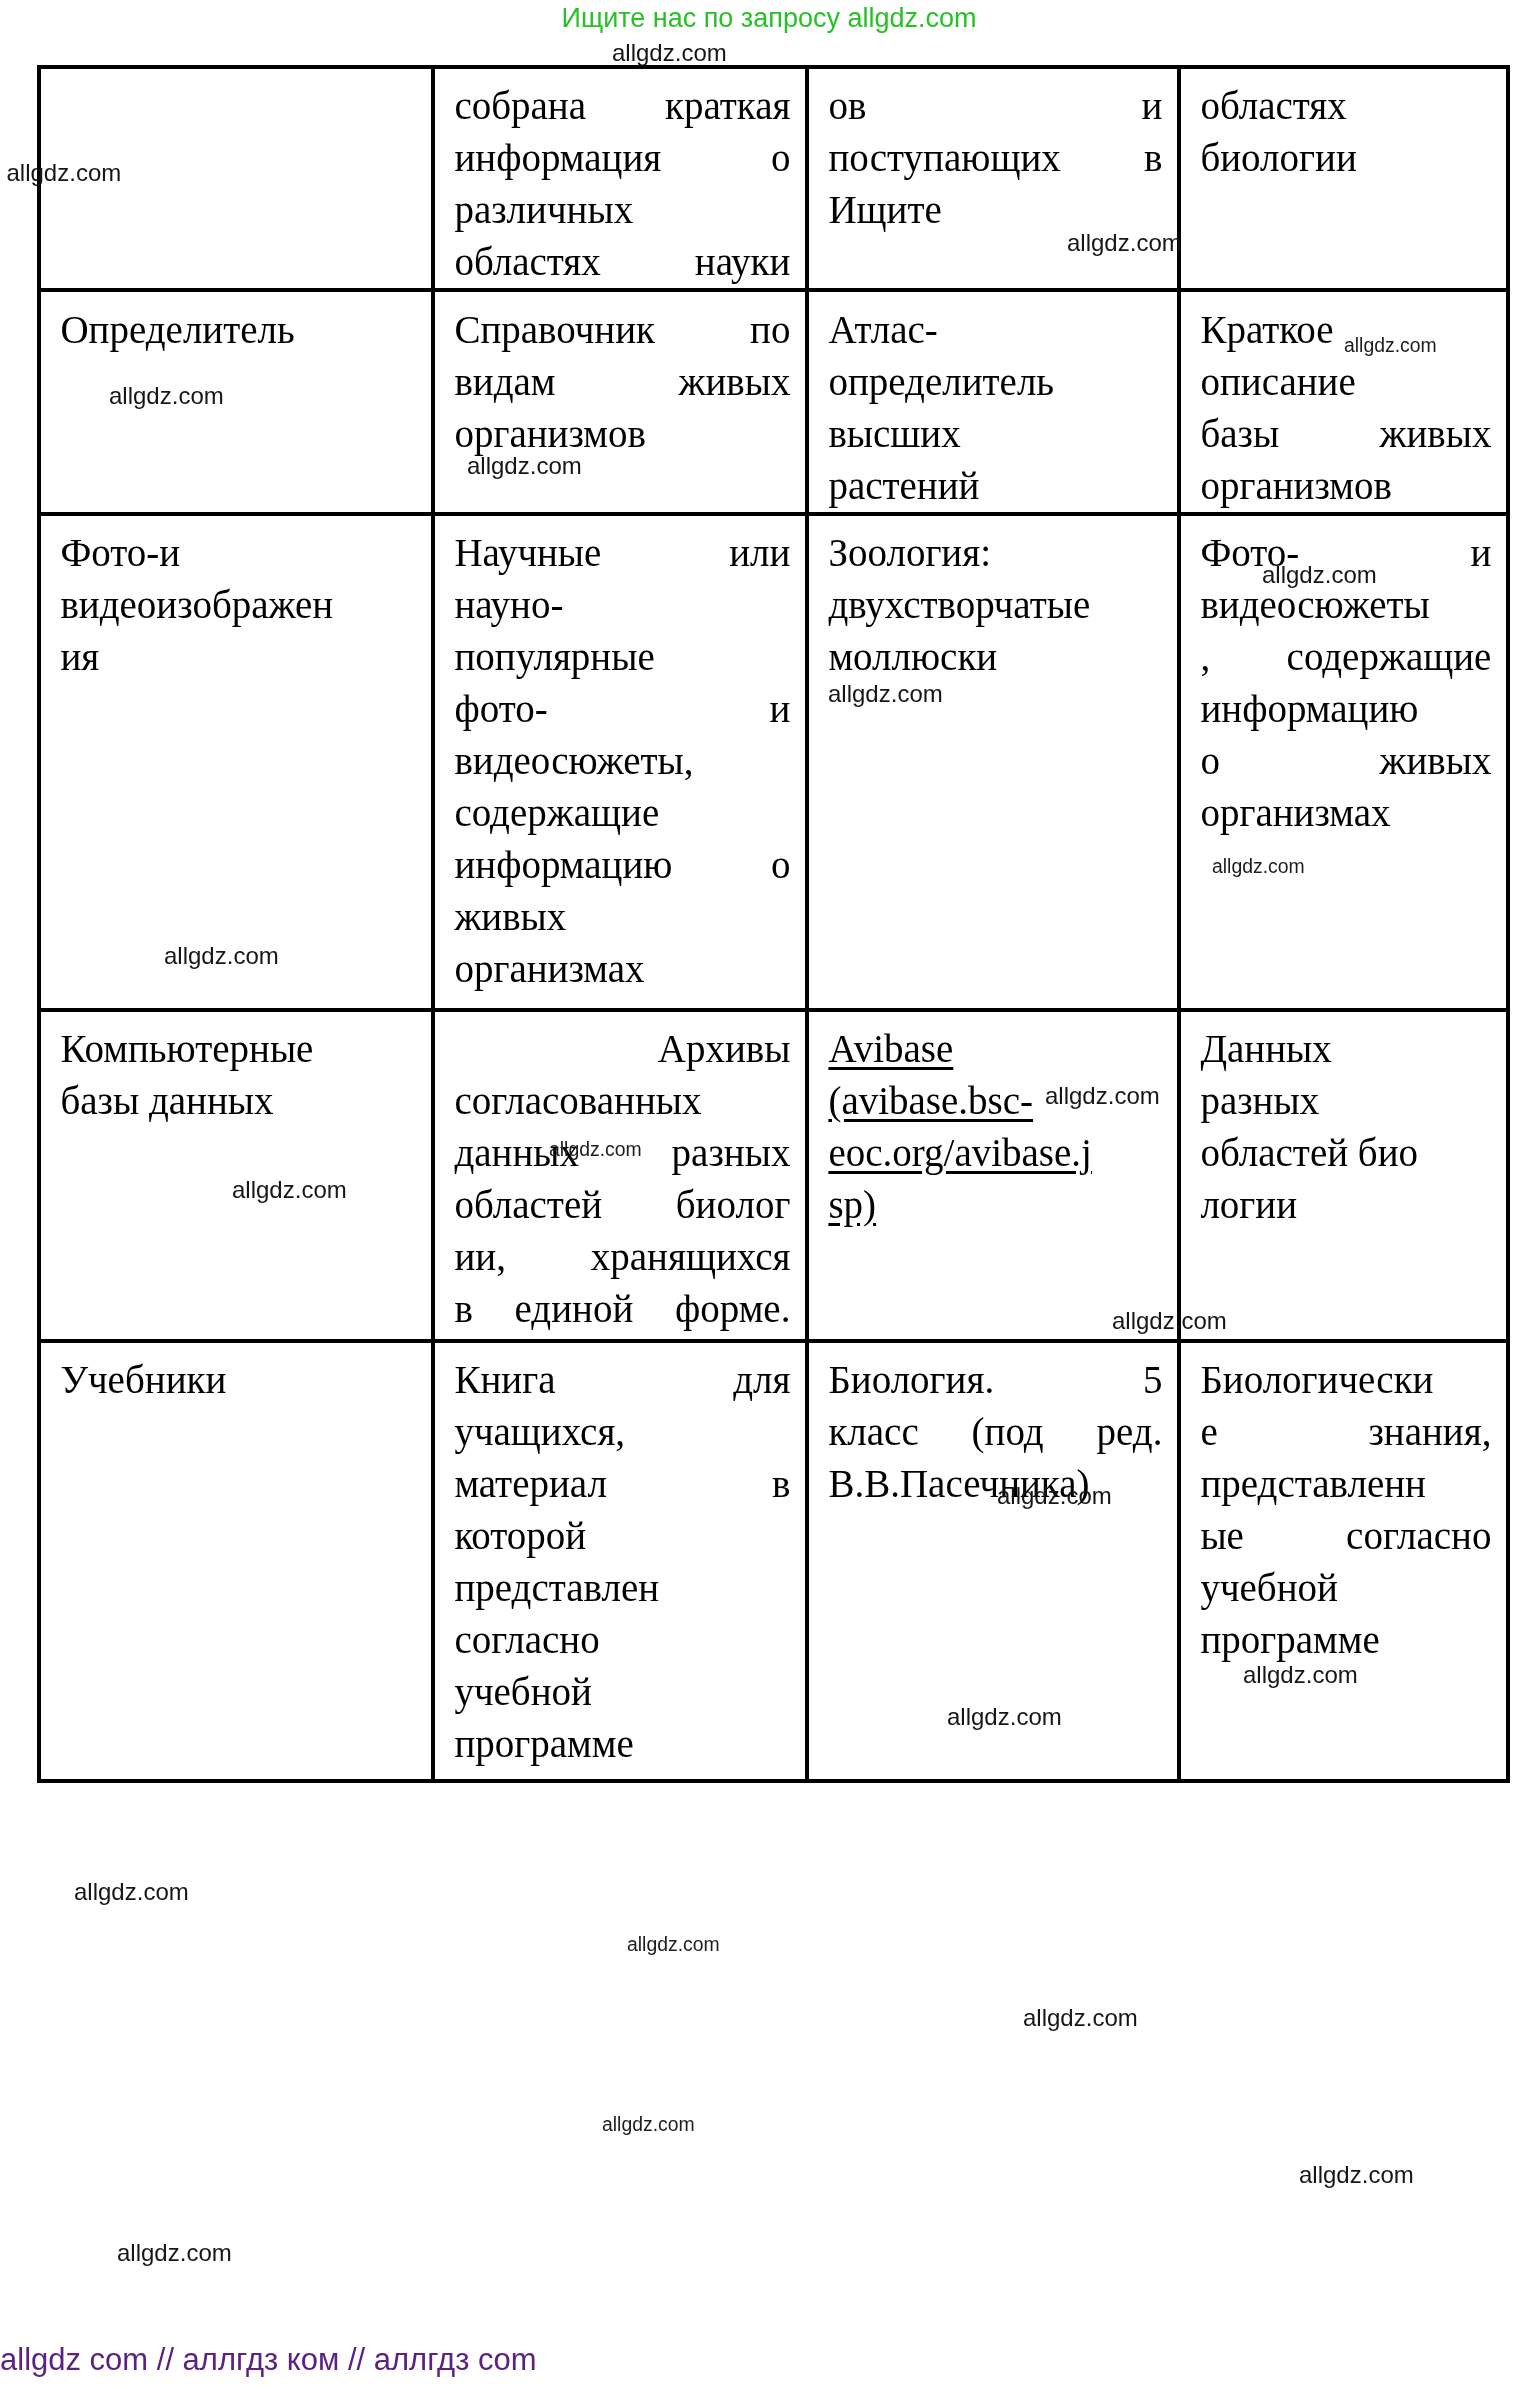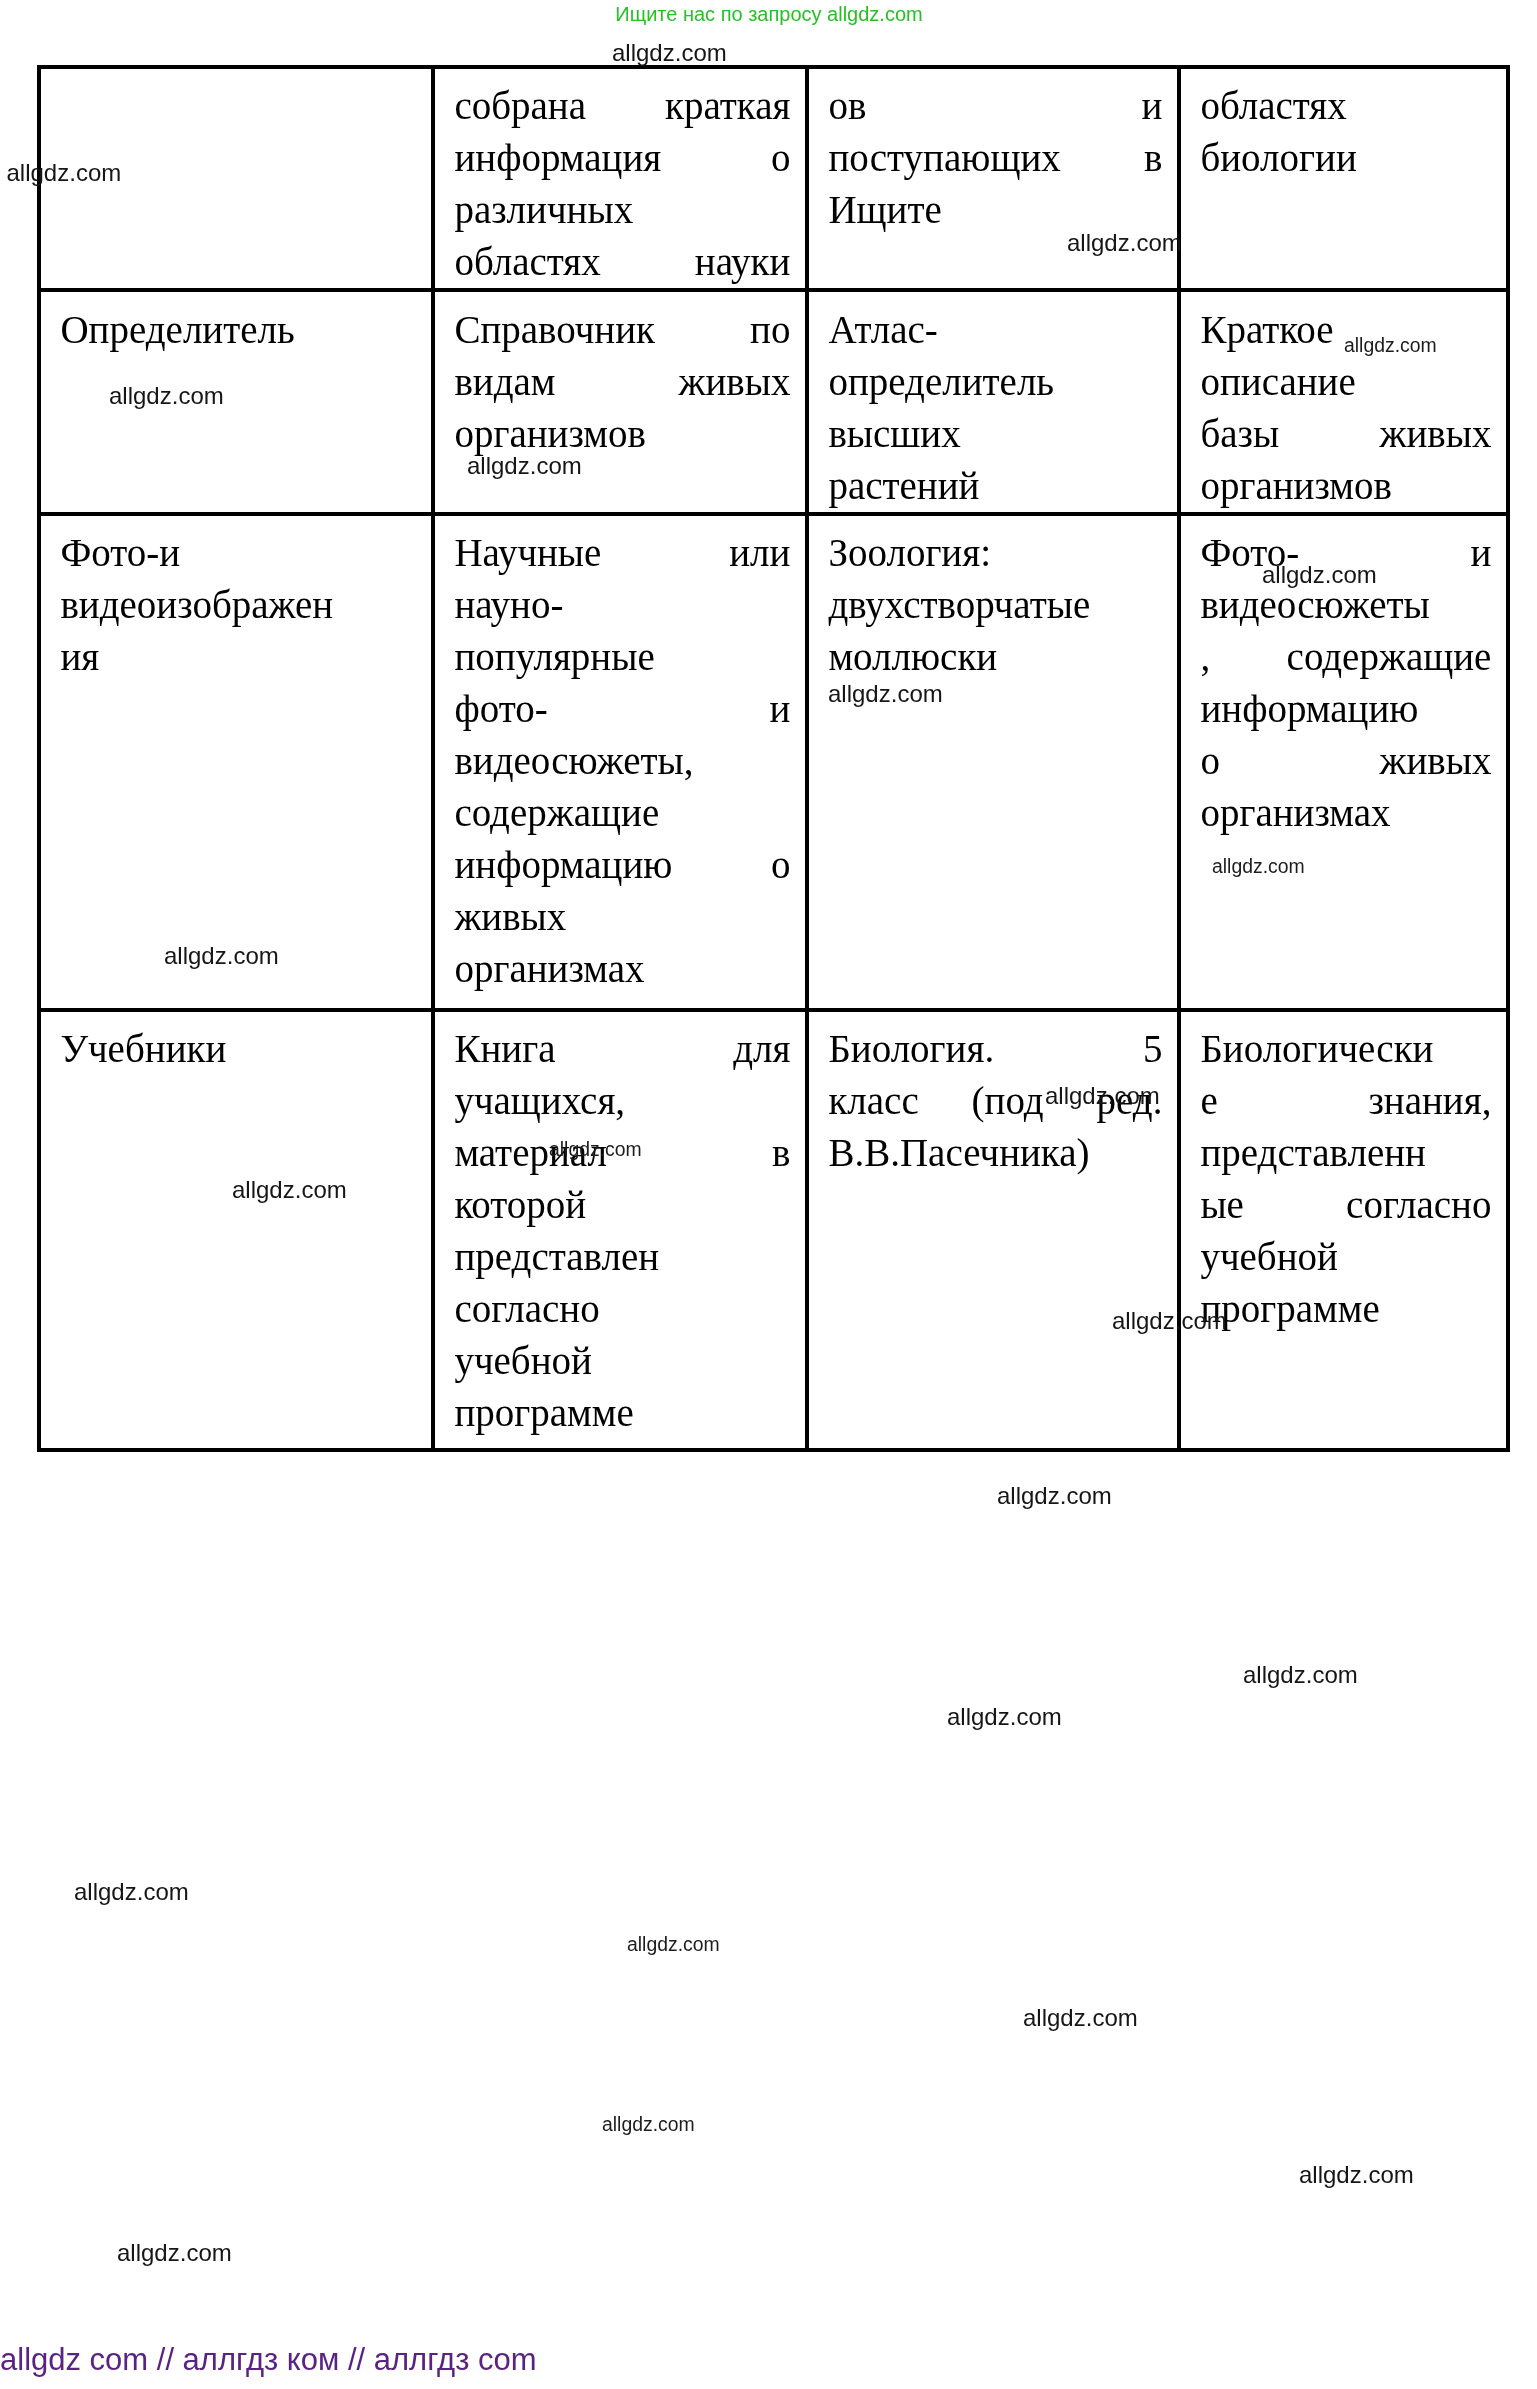--- a/index.html
+++ b/index.html
@@ -1,19 +1,19 @@
 <!DOCTYPE html>
 <html style="font-size:13px"><head>
 <meta charset="utf-8">
 <style>
   html,body{margin:0;padding:0;background:#ffffff;}
   .page{position:relative;width:1538px;height:2389px;background:#fff;overflow:hidden;
         font-family:"Liberation Serif",serif;color:#000;}
   .banner-green{position:absolute;left:0;top:3.2px;width:100%;text-align:center;
-        font-family:"Liberation Sans",sans-serif;font-size:20px;font-weight:400;}
+        font-family:"Liberation Sans",sans-serif;font-size:27px;font-weight:400;}
   .banner-purple{position:absolute;left:0;top:2342px;width:100%;
         font-family:"Liberation Sans",sans-serif;font-size:31px;}
   .wm{position:absolute;font-family:"Liberation Sans",sans-serif;font-size:24px;
         color:#161616;white-space:nowrap;z-index:3;}
   .wm.sm{font-size:19.4px;color:#1d1d1d;}
   table.grid{position:absolute;left:37px;top:65px;width:1469px;border-collapse:collapse;
         table-layout:fixed;background:#fff;}
   table.grid{border:4.9px solid #000;}
   table.grid td{border:4px solid #000;vertical-align:top;padding:11.3px 14.6px 0 19.4px;
         font-size:39px;line-height:52px;white-space:pre-line;overflow:hidden;
@@ -82,20 +82,38 @@
         <td class="l">Зоология:
 двухстворчатые
 моллюски</td>
         <td class="j">Фото- и
 видеосюжеты
 , содержащие
 информацию
 о живых
 организмах</td>
       </tr>
+      <tr class="r5">
+        <td class="l">Компьютерные
+базы данных</td>
+        <td class="j">&nbsp;Архивы
+согласованных
+данных разных
+областей биолог
+ии, хранящихся
+в единой форме.</td>
+        <td class="l link">Avibase
+(avibase.bsc-
+eoc.org/avibase.j
+sp)</td>
+        <td class="l">Данных
+разных
+областей био
+логии</td>
+      </tr>
       <tr class="r6">
         <td class="l">Учебники</td>
         <td class="j">Книга для
 учащихся,
 материал в
 которой
 представлен
 согласно
 учебной
 программе</td>

